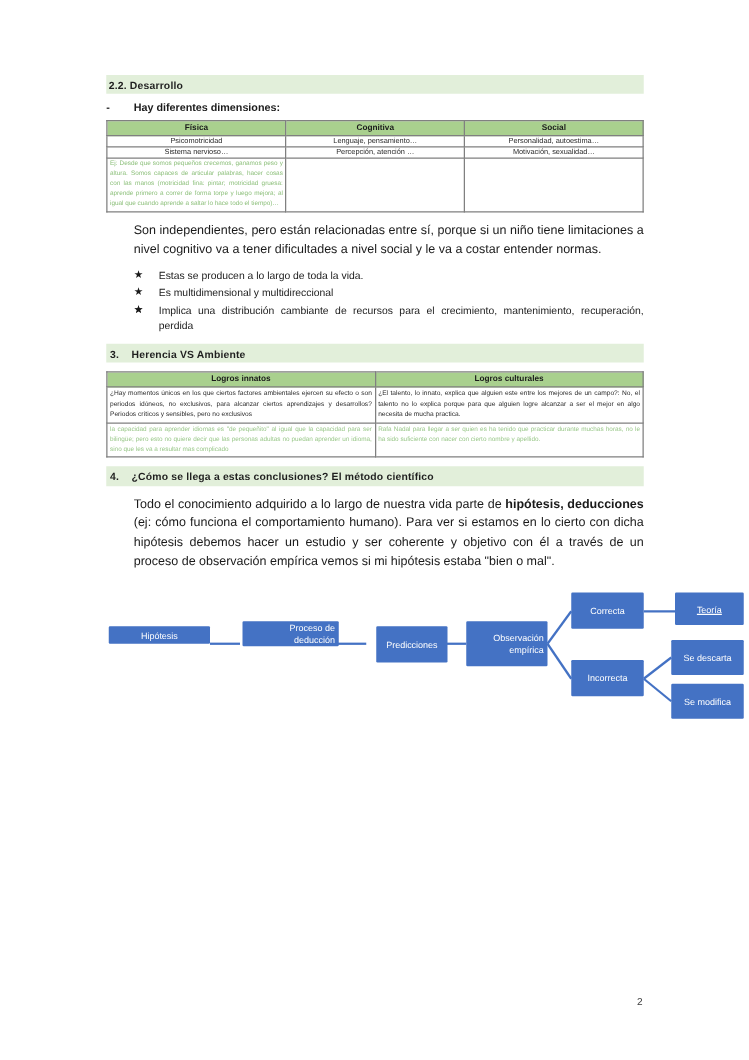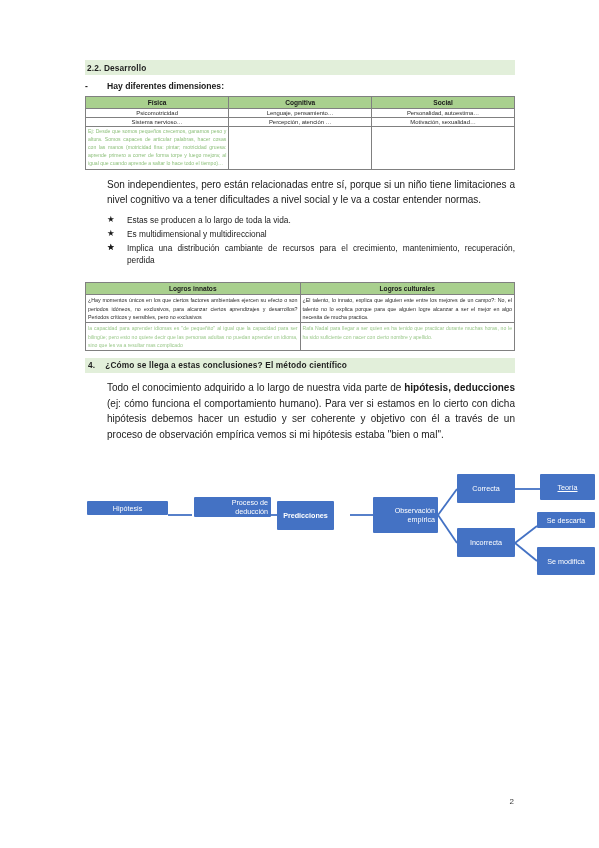--- a/index.html
+++ b/index.html
@@ -239,20 +239,23 @@
         <span class="star">★</span>
       </li>
       <li>
         <span class="star">★</span>
         <span>Implica una distribución cambiante de recursos para el crecimiento, mantenimiento, recuperación, perdida</span>
       </li>
     </ul>
 
     <div class="spacer-sm"></div>
 
+    <div class="heading-bar">
+      <span class="num heading-num-indent">3.</span><span class="htext">Herencia VS Ambiente</span>
+    </div>
 
     <div class="spacer-sm"></div>
 
     <table class="doc-table">
       <colgroup>
           <col style="width:50%">
           <col style="width:50%">
         </colgroup>
       <thead>
         <tr>
@@ -296,41 +299,41 @@
     </svg>
 
     <div class="node" style="left:2px; top:33px; width:81px; height:14px;">
       <span>Hipótesis</span>
     </div>
 
     <div class="node" style="left:109px; top:29px; width:77px; height:20px;">
       <span>Proceso de deducción</span>
     </div>
 
-    <div class="node" style="left:192px; top:33px; width:57px; height:29px;font-weight:bold;">
+    <div class="node" style="left:216px; top:33px; width:57px; height:29px;">
       <span>Predicciones</span>
     </div>
 
     <div class="node" style="left:288px; top:29px; width:65px; height:36px;">
       <span>Observación empírica</span>
     </div>
 
     <div class="node" style="left:372px; top:6px; width:58px; height:29px;">
       <span>Correcta</span>
     </div>
 
     <div class="node" style="left:372px; top:60px; width:58px; height:29px;">
       <span>Incorrecta</span>
     </div>
 
     <div class="node" style="left:455px; top:6px; width:55px; height:26px;text-decoration:underline;">
       <span>Teoría</span>
     </div>
 
-    <div class="node" style="left:452px; top:44px; width:58px; height:16px;">
+    <div class="node" style="left:452px; top:44px; width:58px; height:28px;">
       <span>Se descarta</span>
     </div>
 
     <div class="node" style="left:452px; top:79px; width:58px; height:28px;">
       <span>Se modifica</span>
     </div>
 
   </div>
 
   <div class="page-num">2</div>

